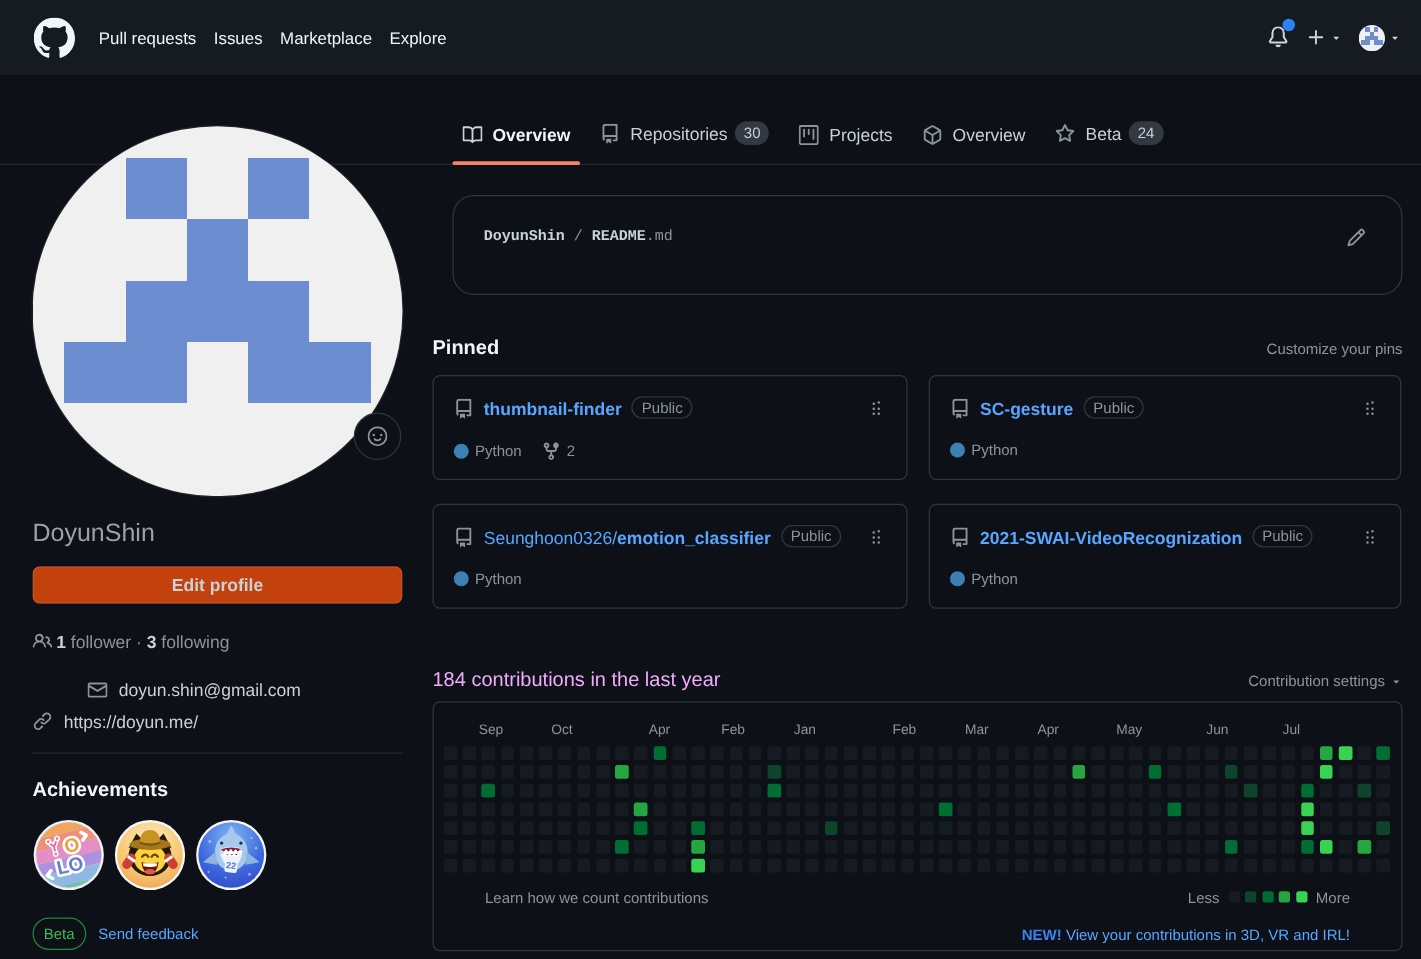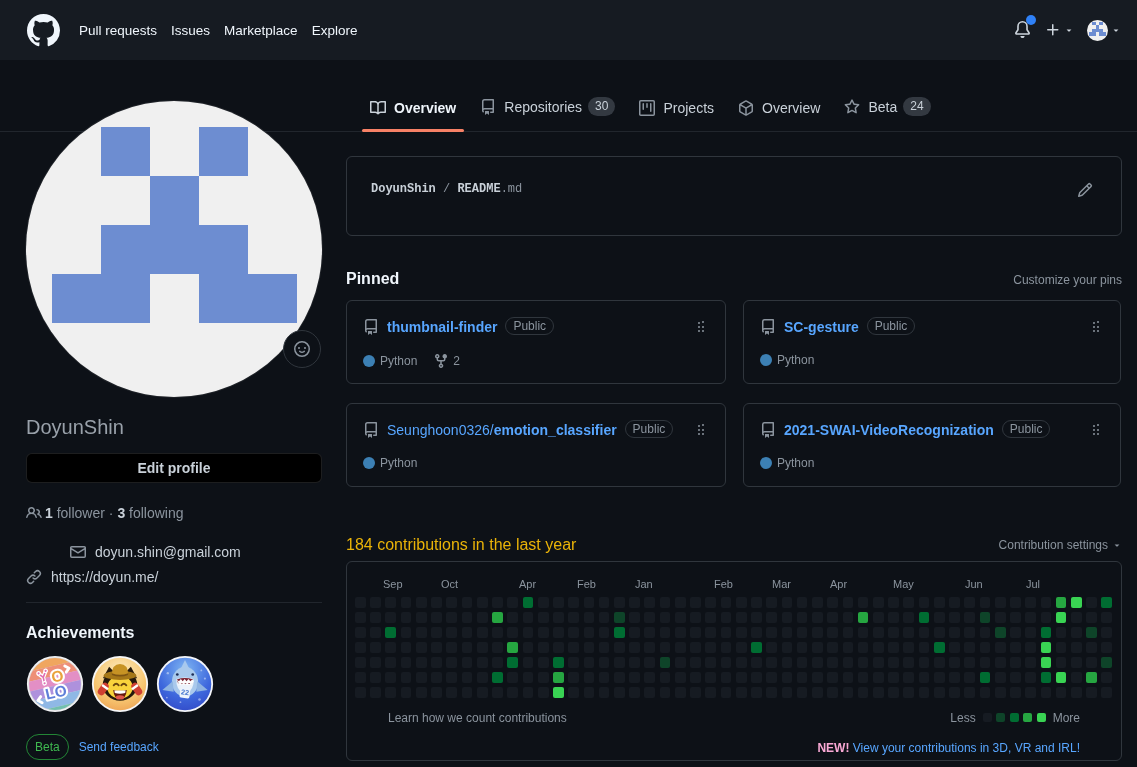--- a/index.html
+++ b/index.html
@@ -73,21 +73,21 @@
     box-shadow: 0 0 0 1px rgba(255,255,255,0.07); cursor: pointer;
   }
   .status-btn {
     position: absolute; left: 257px; top: 229px; width: 38px; height: 38px;
     border-radius: 50%; background: #0d1117; border: 1px solid #30363d;
     display: grid; place-items: center; color: #8b949e; cursor: pointer;
   }
   .status-btn .octicon { width: 16px; height: 16px; }
   .username { margin-top: 18px; font-size: 20px; font-weight: 400; line-height: 24px; color: #99a1aa; }
   .edit-profile-btn {
-    margin-top: 14px; width: 100%; height: 30px; background: #000000;
+    margin-top: 14px; width: 100%; height: 30px; background: #c2410c;
     border: 1px solid rgba(240,246,252,0.12); border-radius: 6px; color: #c9d1d9;
     font-weight: 600; font-size: 14px; font-family: inherit; cursor: pointer; display: block;
   }
   .follow-row { margin-top: 22px; display: flex; align-items: center; color: #8b949e; font-size: 14px; cursor: pointer; }
   .follow-row .octicon { width: 16px; height: 16px; margin-right: 3px; }
   .follow-row b { color: #c9d1d9; font-weight: 600; }
   .vcard-row { display: flex; align-items: center; color: #c9d1d9; font-size: 14px; }
   .vcard-row .octicon { width: 16px; height: 16px; color: #8b949e; margin-right: 9px; }
   .vcard-row.email { margin-top: 23px; padding-left: 44px; }
   .vcard-row.site { margin-top: 9px; }
@@ -99,22 +99,22 @@
   .beta-row { margin-top: 21px; display: flex; align-items: center; gap: 10px; }
   .beta-pill {
     border: 1px solid #238636; color: #3fb950; border-radius: 2em; font-size: 12px;
     line-height: 15px; padding: 12px 8px; height: 18px; display: inline-flex; align-items: center;
   }
   .feedback-link { color: #58a6ff; font-size: 12px; cursor: pointer; }
 
   
   .main-col { width: 776px; padding-top: 24px; flex: none; }
   .readme-box {
-    height: 80px; border: 1px solid #30363d; border-radius: 6px;
-    padding: 25px 28px 0 24px; display: flex; justify-content: space-between; align-items: flex-start;
+    height: 80px; border: 1px solid #30363d; border-radius: 17px;
+    padding: 25px 28px 0 24px; display: flex; justify-content: space-between; align-items: flex-start; margin-left: 16px;
   }
   .readme-path { font-family: "Liberation Mono", "DejaVu Sans Mono", monospace; font-size: 12px; color: #8b949e; }
   .readme-path .strong { font-weight: 700; color: #c9d1d9; }
   .readme-edit { color: #8b949e; cursor: pointer; }
   .readme-edit .octicon { width: 16px; height: 16px; }
 
   .pinned-head { margin-top: 34px; display: flex; justify-content: space-between; align-items: baseline; }
   .pinned-title { font-size: 16px; font-weight: 600; color: #f0f6fc; }
   .customize-pins { font-size: 12px; color: #8b949e; cursor: pointer; }
 
@@ -129,42 +129,42 @@
     font-size: 12px; line-height: 16px; padding: 0 7px; height: 18px; display: inline-flex; align-items: center;
   }
   .grabber { margin-left: auto; color: #8b949e; cursor: grab; }
   .grabber .octicon { width: 16px; height: 16px; }
   .repo-card-bottom { margin-top: 18px; display: flex; align-items: center; font-size: 12px; color: #8b949e; }
   .lang-dot { width: 12px; height: 12px; border-radius: 50%; margin-right: 5px; }
   .fork-stat { display: flex; align-items: center; margin-left: 16px; cursor: pointer; }
   .fork-stat .octicon { width: 16px; height: 16px; margin-right: 4px; }
 
   .contrib-head { margin-top: 49px; display: flex; justify-content: space-between; align-items: center; }
-  .contrib-title { font-size: 16px; font-weight: 400; color: #eab308; }
+  .contrib-title { font-size: 16px; font-weight: 400; color: #f0abfc; }
   .contrib-settings { font-size: 12px; color: #8b949e; display: flex; align-items: center; gap: 4px; cursor: pointer; }
   .contrib-settings .caret { width: 10px; height: 10px; }
 
   .contrib-box { margin-top: 7px; height: 200px; border: 1px solid #30363d; border-radius: 6px; padding: 16px 0 0 8px; }
   .cal-months { position: relative; height: 13px; font-size: 11px; color: #8b949e; }
   .cal-months span { position: absolute; top: 0; }
   .cal-grid {
     margin-top: 6px; display: grid;
     grid-template-columns: repeat(50, 10.7px); grid-auto-rows: 10.7px;
     column-gap: 4.56px; row-gap: 4.3px;
   }
   .cal-cell { border-radius: 2px; background: #161b22; }
   .cal-footer {
     margin-top: 13px; display: flex; justify-content: space-between; align-items: center;
     padding: 0 41px 0 33px; font-size: 12px; color: #8b949e;
   }
   .legend { display: flex; align-items: center; gap: 4px; }
   .legend-cells { display: flex; gap: 4.5px; margin: 0 3px; }
   .legend-cell { width: 9px; height: 9px; border-radius: 2px; }
   .cal-banner { margin-top: 16px; text-align: right; padding-right: 41px; font-size: 12px; }
-  .banner-new { font-weight: 700; color: #f9a8d4; }
+  .banner-new { font-weight: 700; color: #3b82f6; }
   .banner-link { color: #58a6ff; cursor: pointer; }
   .learn-link { cursor: pointer; }
 </style>
 </head>
 <body>
 
 <svg width="0" height="0" style="position:absolute" aria-hidden="true">
   <defs>
     <symbol id="i-mark-github" viewBox="0 0 16 16">
         <path d="M8 0C3.58 0 0 3.58 0 8c0 3.54 2.29 6.53 5.47 7.59.4.07.55-.17.55-.38 0-.19-.01-.82-.01-1.49-2.01.37-2.53-.49-2.69-.94-.09-.23-.48-.94-.82-1.13-.28-.15-.68-.52-.01-.53.63-.01 1.08.58 1.23.82.72 1.21 1.87.87 2.33.66.07-.52.28-.87.51-1.07-1.78-.2-3.64-.89-3.64-3.95 0-.87.31-1.59.82-2.15-.08-.2-.36-1.02.08-2.12 0 0 .67-.21 2.2.82.64-.18 1.32-.27 2-.27.68 0 1.36.09 2 .27 1.53-1.04 2.2-.82 2.2-.82.44 1.1.16 1.92.08 2.12.51.56.82 1.27.82 2.15 0 3.07-1.87 3.75-3.65 3.95.29.25.54.73.54 1.48 0 1.07-.01 1.93-.01 2.2 0 .21.15.46.55.38A8.012 8.012 0 0 0 16 8c0-4.42-3.58-8-8-8z"></path>

